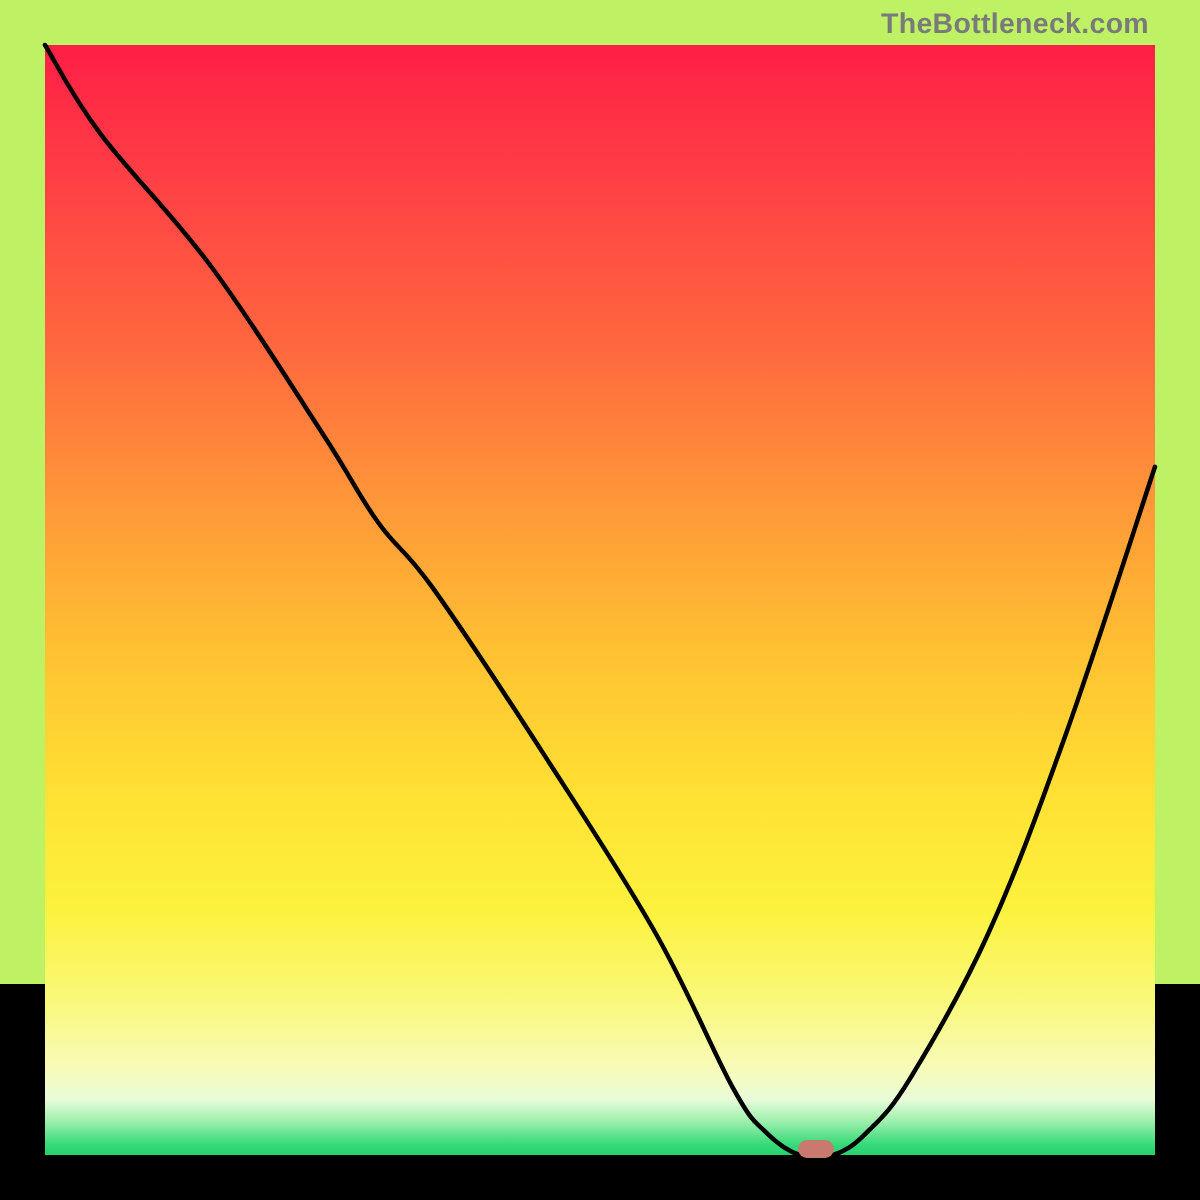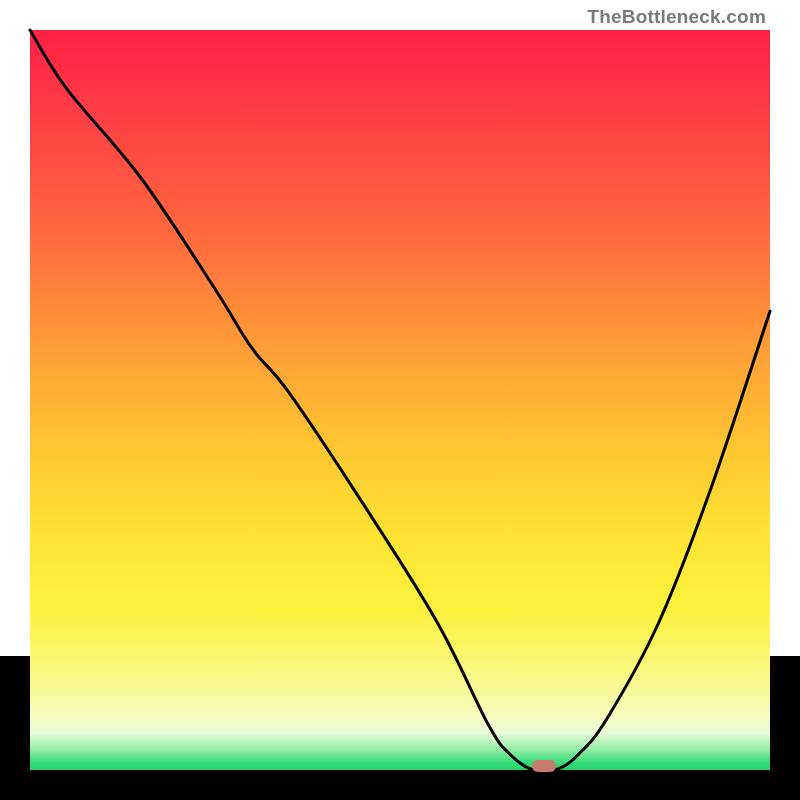--- a/index.html
+++ b/index.html
@@ -7,21 +7,21 @@
     padding: 0;
     width: 800px;
     height: 800px;
     background: #000;
     overflow: hidden;
   }
   .frame {
     position: relative;
     width: 800px;
     height: 656px;
-    background: #ffffff;
+    background: #bef264;
   }
   .plot-area {
     position: absolute;
     left: 30px;
     top: 30px;
     width: 740px;
     height: 740px;
   }
   .gradient-bg {
     position: absolute;

